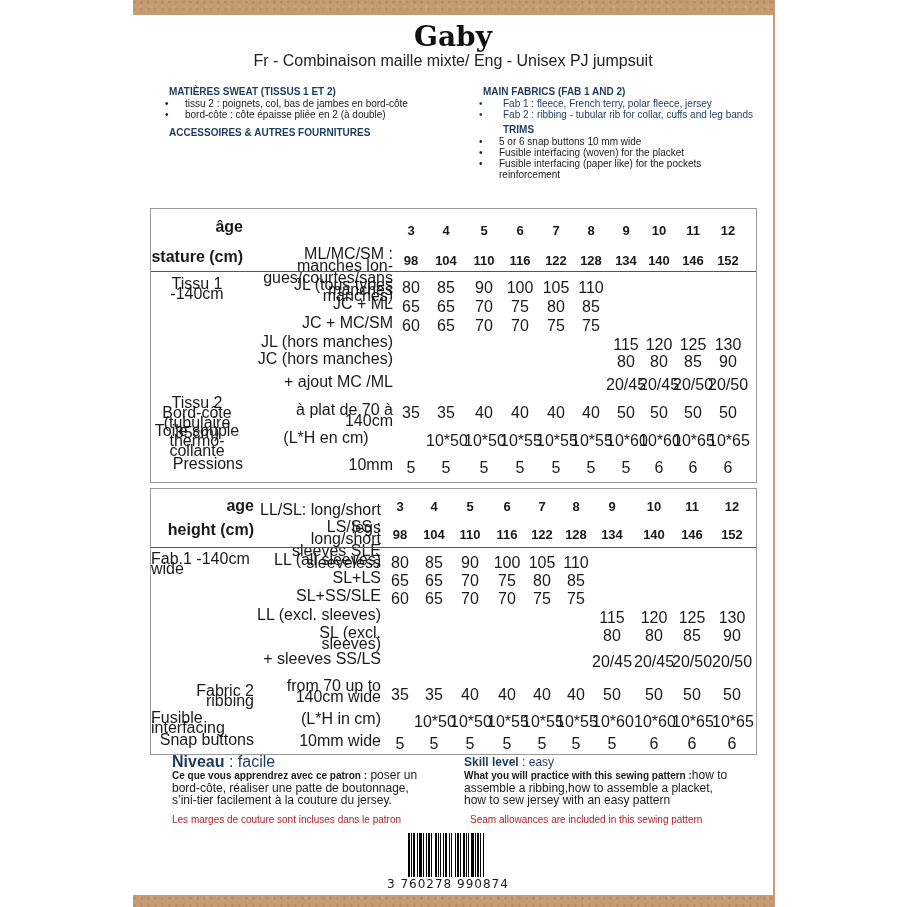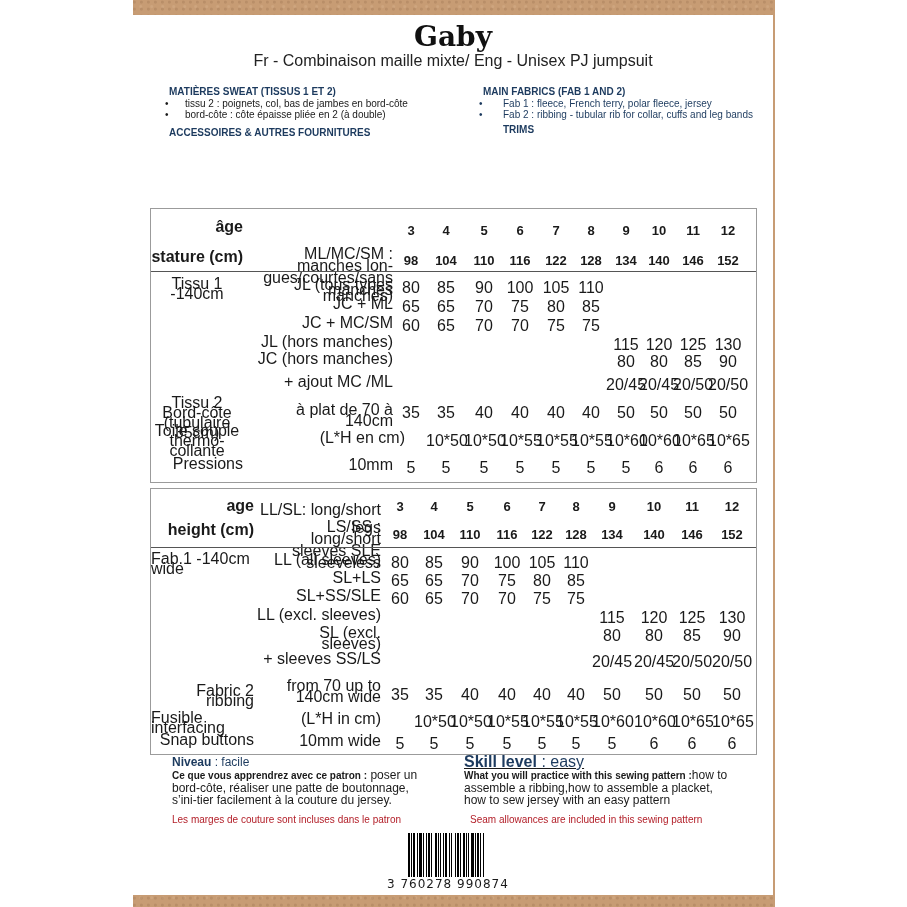--- a/index.html
+++ b/index.html
@@ -76,20 +76,25 @@
     <div class="sec-title" style="margin-top:7px;">ACCESSOIRES &amp; AUTRES FOURNITURES</div>
   </div>
 
   <div class="col" style="left:350px; top:71px; width:270px;">
     <div class="sec-title">MAIN FABRICS (FAB 1 AND 2)</div>
     <ul class="bul" style="margin-left:-4px;">
       <li class="navy" style="padding-left:24px;">Fab 1 : fleece, French terry, polar fleece, jersey</li>
       <li class="navy" style="padding-left:24px;">Fab 2 : ribbing - tubular rib for collar, cuffs and leg bands</li>
     </ul>
     <div class="sec-title" style="margin-top:4px; margin-left:20px;">TRIMS</div>
+    <ul class="bul" style="margin-left:-4px;">
+      <li>5 or 6  snap buttons 10 mm wide</li>
+      <li>Fusible interfacing (woven) for the placket</li>
+      <li style="width:240px;">Fusible interfacing (paper like) for the pockets reinforcement</li>
+    </ul>
   </div>
 </div>
 
 <div class="tbox" style="top:208px; height:273px;">
   <div class="lbl1 bold" style="left:0; width:92px; top:9px;">âge</div>
   <div class="lbl1 bold" style="left:0; width:92px; top:39px;">stature (cm)</div>
   <div class="lbl2" style="left:100px; width:142px; top:39px; line-height:12px;">ML/MC/SM : manches lon-gues/courtes/sans manches</div>
   <div id="fr-ages">
       <div class="cell bold" style="left: 242px; top: 14px; font-size: 13px;">3</div>
       <div class="cell bold" style="left: 242px; top: 44px; font-size: 13px;">98</div>
@@ -187,21 +192,21 @@
       <div class="cell" style="left: 275px; width: 40px; top: 195px;">35</div>
       <div class="cell" style="left: 313px; width: 40px; top: 195px;">40</div>
       <div class="cell" style="left: 349px; width: 40px; top: 195px;">40</div>
       <div class="cell" style="left: 385px; width: 40px; top: 195px;">40</div>
       <div class="cell" style="left: 420px; width: 40px; top: 195px;">40</div>
       <div class="cell" style="left: 455px; width: 40px; top: 195px;">50</div>
       <div class="cell" style="left: 488px; width: 40px; top: 195px;">50</div>
       <div class="cell" style="left: 522px; width: 40px; top: 195px;">50</div>
       <div class="cell" style="left: 557px; width: 40px; top: 195px;">50</div>
       <div class="lbl1" style="left: 0px; width: 92px; text-align: center; top: 217px; line-height: 10px;">Toile souple thermo-collante</div>
-      <div class="lbl2" style="left: 112px; width: 142px; top: 223px; line-height: 11px;">(L*H en cm)</div>
+      <div class="lbl2" style="left: 104px; width: 142px; top: 223px; line-height: 11px; text-align: center;">(L*H en cm)</div>
       <div class="cell" style="left: 240px; width: 40px; top: 223px;"></div>
       <div class="cell" style="left: 275px; width: 40px; top: 223px;">10*50</div>
       <div class="cell" style="left: 313px; width: 40px; top: 223px;">10*50</div>
       <div class="cell" style="left: 349px; width: 40px; top: 223px;">10*55</div>
       <div class="cell" style="left: 385px; width: 40px; top: 223px;">10*55</div>
       <div class="cell" style="left: 420px; width: 40px; top: 223px;">10*55</div>
       <div class="cell" style="left: 455px; width: 40px; top: 223px;">10*60</div>
       <div class="cell" style="left: 488px; width: 40px; top: 223px;">10*60</div>
       <div class="cell" style="left: 522px; width: 40px; top: 223px;">10*65</div>
       <div class="cell" style="left: 557px; width: 40px; top: 223px;">10*65</div>
@@ -349,27 +354,27 @@
       <div class="cell" style="left: 371px; width: 40px; top: 246px;">5</div>
       <div class="cell" style="left: 405px; width: 40px; top: 246px;">5</div>
       <div class="cell" style="left: 441px; width: 40px; top: 246px;">5</div>
       <div class="cell" style="left: 483px; width: 40px; top: 246px;">6</div>
       <div class="cell" style="left: 521px; width: 40px; top: 246px;">6</div>
       <div class="cell" style="left: 561px; width: 40px; top: 246px;">6</div>
     </div>
 </div>
 
 <div class="bottom" style="left:172px; top:756px; width:255px;">
-  <div style="font-size:12px;"><span class="bold navy">Niveau</span><span class="navy"> : facile</span></div>
+  <div style="font-size:16px;"><span class="bold navy">Niveau</span><span class="navy"> : facile</span></div>
   <div style="margin-top:1px;"><span class="bold" style="font-size:10px;">Ce que vous apprendrez avec ce patron :</span><span style="font-size:12px;"> poser un bord-côte, réaliser une patte de boutonnage, s’ini-tier facilement à la couture du jersey.</span></div>
   <div class="red" style="margin-top:8px; font-size:10px;">Les marges de couture sont incluses dans le patron</div>
 </div>
 
 <div class="bottom" style="left:464px; top:756px; width:270px;">
-  <div style="font-size:16px;text-decoration:underline;"><span class="bold navy">Skill level</span><span class="navy"> : easy</span></div>
+  <div style="font-size:12px;"><span class="bold navy">Skill level</span><span class="navy"> : easy</span></div>
   <div style="margin-top:1px;"><span class="bold" style="font-size:10px;">What you will practice with this sewing pattern :</span><span style="font-size:12px;">how to assemble a ribbing,how to assemble a placket, how to sew jersey with an easy pattern</span></div>
   <div class="red" style="margin-top:8px; font-size:10px; padding-left:6px;">Seam allowances are included in this sewing pattern</div>
 </div>
 
 <div class="barcode">
   <div class="bars" id="bars">
       <span class="long" style="width: 2px;"></span>
       <span class="g long" style="width: 1px;"></span>
       <span class="long" style="width: 1px;"></span>
       <span class="g" style="width: 1px;"></span>

